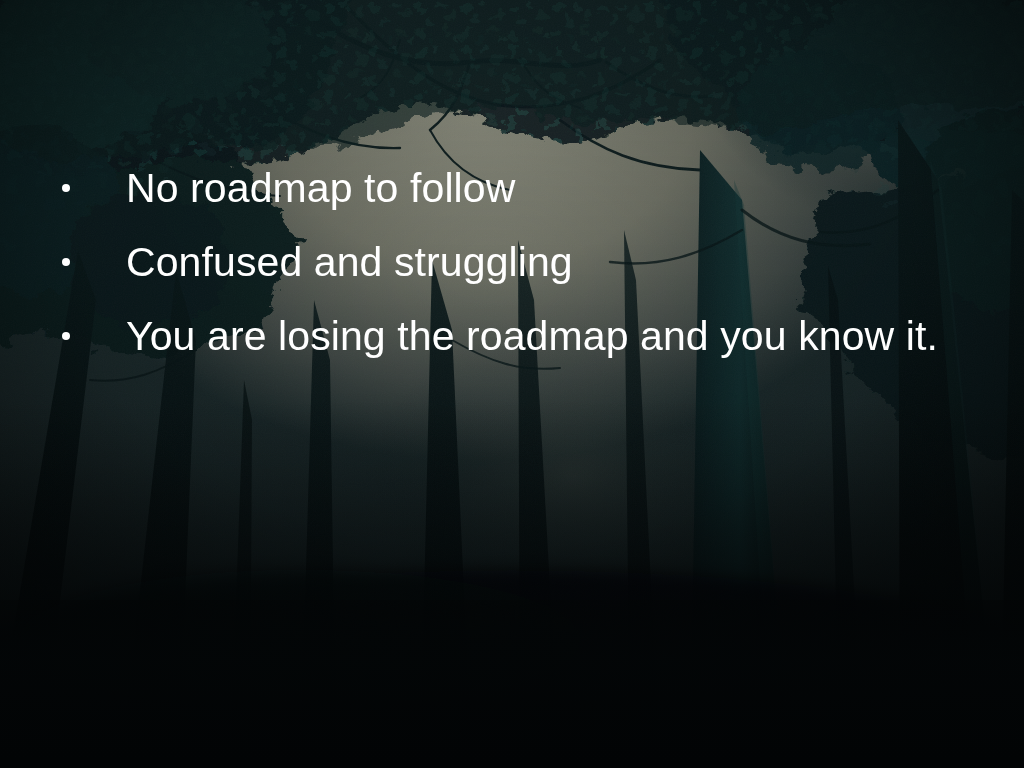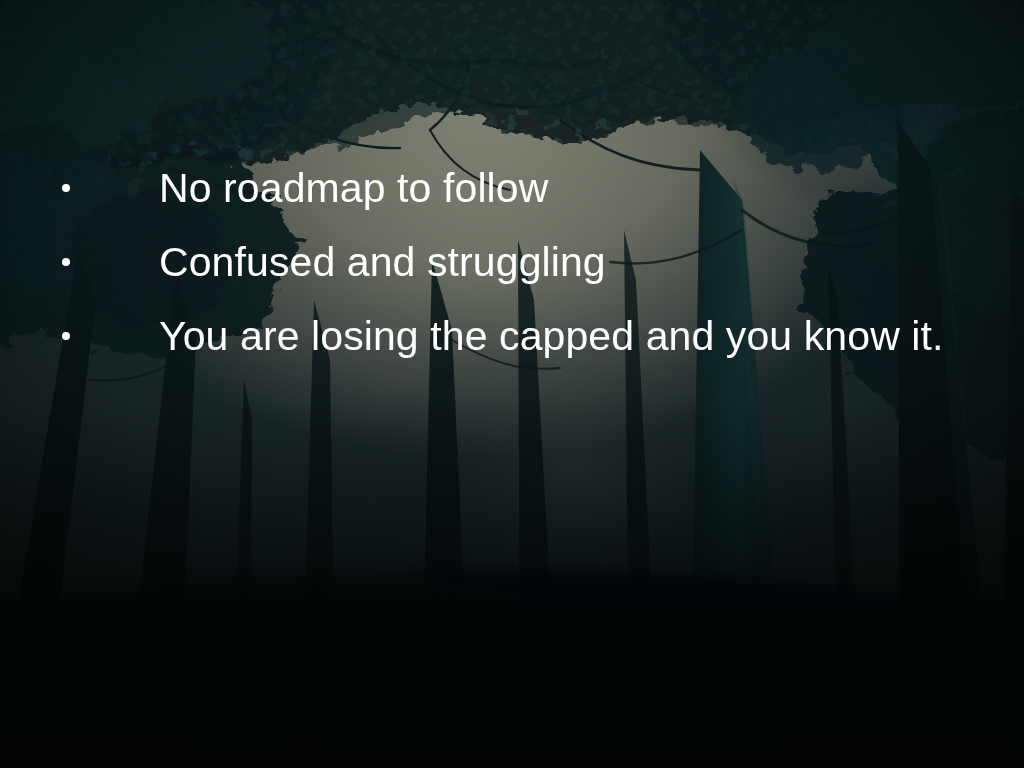--- a/index.html
+++ b/index.html
@@ -111,21 +111,20 @@
     left: 10px;
     top: 24px;
     width: 8px;
     height: 8px;
     border-radius: 50%;
     background: #ffffff;
   }
 
   .bullet-text {
     display: block;
-    margin-left: 33px;
   }
 </style>
 </head>
 <body>
 
 <div id="slide">
 
   <div id="bg-photo">
     <svg viewBox="0 0 1024 768" preserveAspectRatio="xMidYMid slice" xmlns="http://www.w3.org/2000/svg">
       <defs>
@@ -340,18 +339,18 @@
 
 
       <li class="bullet-item">
         <span class="bullet-marker"></span>
         <span class="bullet-text">Confused and struggling</span>
       </li>
 
 
       <li class="bullet-item">
         <span class="bullet-marker"></span>
-        <span class="bullet-text">You are losing the capped and you know it.</span>
+        <span class="bullet-text">You are losing the roadmap and you know it.</span>
       </li>
 
     </ul>
   </div>
 </div>
 
 </body></html>

